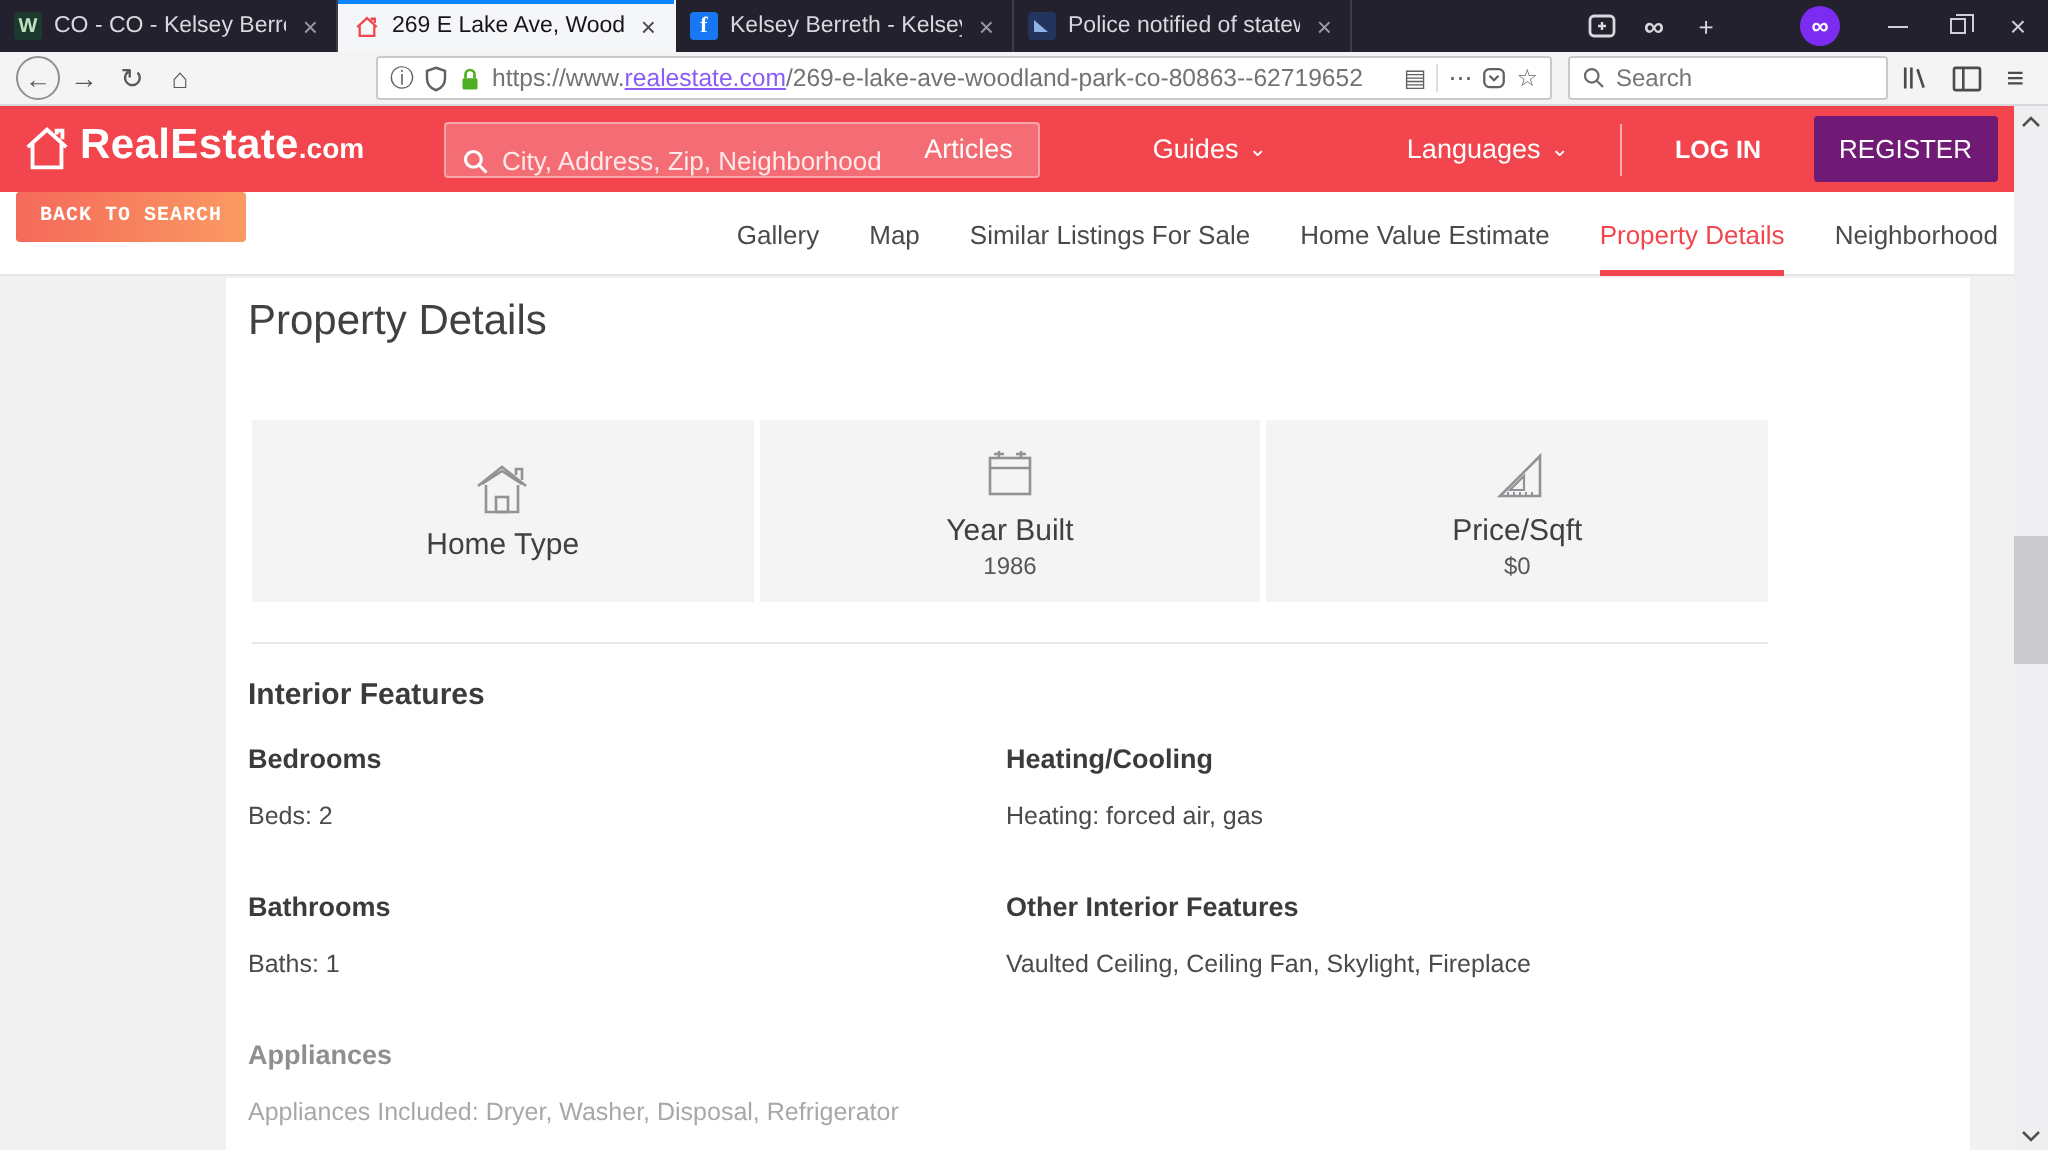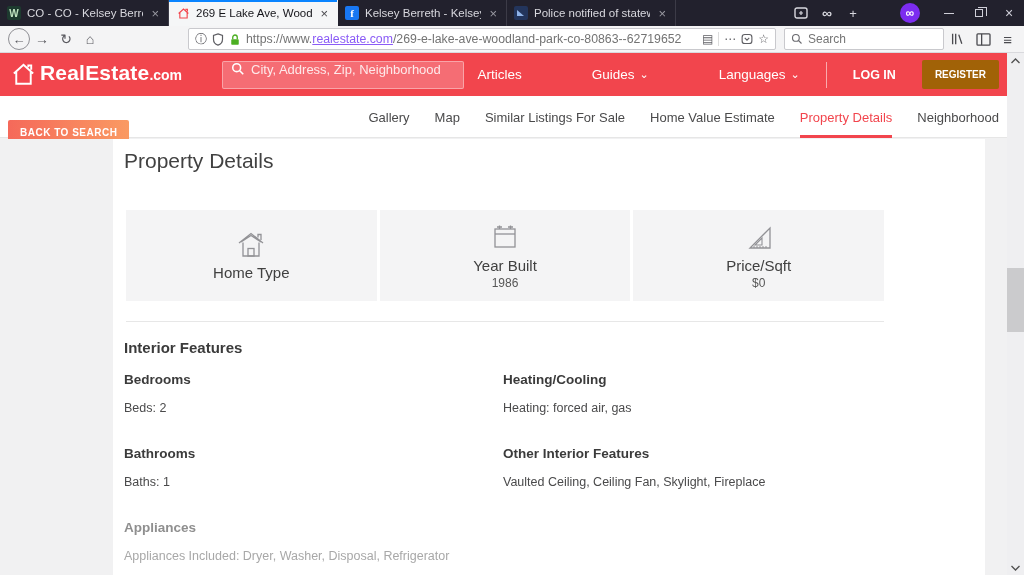--- a/index.html
+++ b/index.html
@@ -41,33 +41,33 @@
   .searchbox input { border:none; outline:none; width:100%; font-size:12px; font-family:"Liberation Sans",sans-serif; color:#333; background:transparent; }
   .searchbox input::placeholder { color:#757575; }
   .toolbar-right { margin-left:auto; display:flex; align-items:center; gap:12px; padding-right:4px; color:#4a4a4f; }
 
   
   .siteheader { position:absolute; top:53px; left:0; width:1007px; height:43px; background:#f2454d; display:flex; align-items:center; }
   .logo { display:flex; align-items:baseline; margin-left:10px; color:#fff; }
   .logo svg { align-self:center; margin-right:3px; }
   .logo-main { font-size:21px; font-weight:bold; letter-spacing:.2px; }
   .logo-suffix { font-size:14px; font-weight:bold; }
-  .site-search { position:absolute; left:222px; top:8px; width:242px; height:28px; background:rgba(255,255,255,.22); border:1px solid rgba(255,255,255,.38); border-radius:2px; display:flex; align-items:flex-start; gap:6px; padding:0 8px; }
+  .site-search { position:absolute; left:222px; top:8px; width:298px; height:28px; background:rgba(255,255,255,.22); border:1px solid rgba(255,255,255,.38); border-radius:2px; display:flex; align-items:flex-end; gap:6px; padding:0 8px; }
   .site-search input { border:none; outline:none; background:transparent; width:100%; font-size:13px; font-family:"Liberation Sans",sans-serif; color:#fff; }
   .site-search input::placeholder { color:rgba(255,255,255,.85); }
   .header-links { margin-left:auto; display:flex; align-items:center; gap:26px; padding-right:8px; color:#fff; font-size:13.5px; }
   .hlink { display:flex; align-items:center; gap:5px; cursor:pointer;margin-left:44px; }
   .chevron { font-size:11px; }
   .header-divider { width:1px; height:26px; background:rgba(255,255,255,.55); }
   .login { font-weight:bold; font-size:12.5px; }
-  .register { background:#a16207; border-radius:2px; padding:9px 13px; font-weight:bold; font-size:10px; }
+  .register { background:#701a75; border-radius:2px; padding:9px 13px; font-weight:normal; font-size:13px; }
 
   
   .subnav { position:absolute; top:96px; left:0; width:1007px; height:42px; background:#fff; border-bottom:1px solid #e6e6e6; }
-  .back-btn { position:absolute; left:8px; top:24px; height:25px; padding:12px 12px; display:flex; align-items:center; background:linear-gradient(90deg,#f5695a,#fa9a62); color:#fff; font-size:10px; font-weight:bold; letter-spacing:.5px; border-radius:2px; }
+  .back-btn { position:absolute; left:8px; top:0; height:25px; padding:12px 12px; display:flex; align-items:center; background:linear-gradient(90deg,#f5695a,#fa9a62); color:#fff; font-size:10px; font-weight:bold; letter-spacing:.5px; border-radius:2px;font-family:Liberation Mono, monospace; }
   .subnav-items { position:absolute; right:8px; top:0; height:42px; display:flex; align-items:center; gap:25px; font-size:13px; color:#4a4a4b; }
   .subnav-link { height:42px; display:flex; align-items:center; position:relative; cursor:pointer; white-space:nowrap; }
   .subnav-link.active { color:#f2454d; }
   .subnav-link.active::after { content:''; position:absolute; left:0; right:0; bottom:0; height:3px; background:#f2454d; }
 
   
   .content-bg { position:absolute; top:139px; left:0; width:1007px; height:436px; background:#f1f1f2; }
   .panel { position:absolute; left:113px; top:0; width:872px; height:436px; background:#fff; padding:8px 0 0 11px; overflow:hidden; }
   .page-title { font-size:21px; font-weight:400; color:#414141; margin-top:2px; }
   .cards { margin:37px 0 0 2px; width:758px; display:grid; grid-template-columns:1fr 1fr 1fr; gap:3px; }

